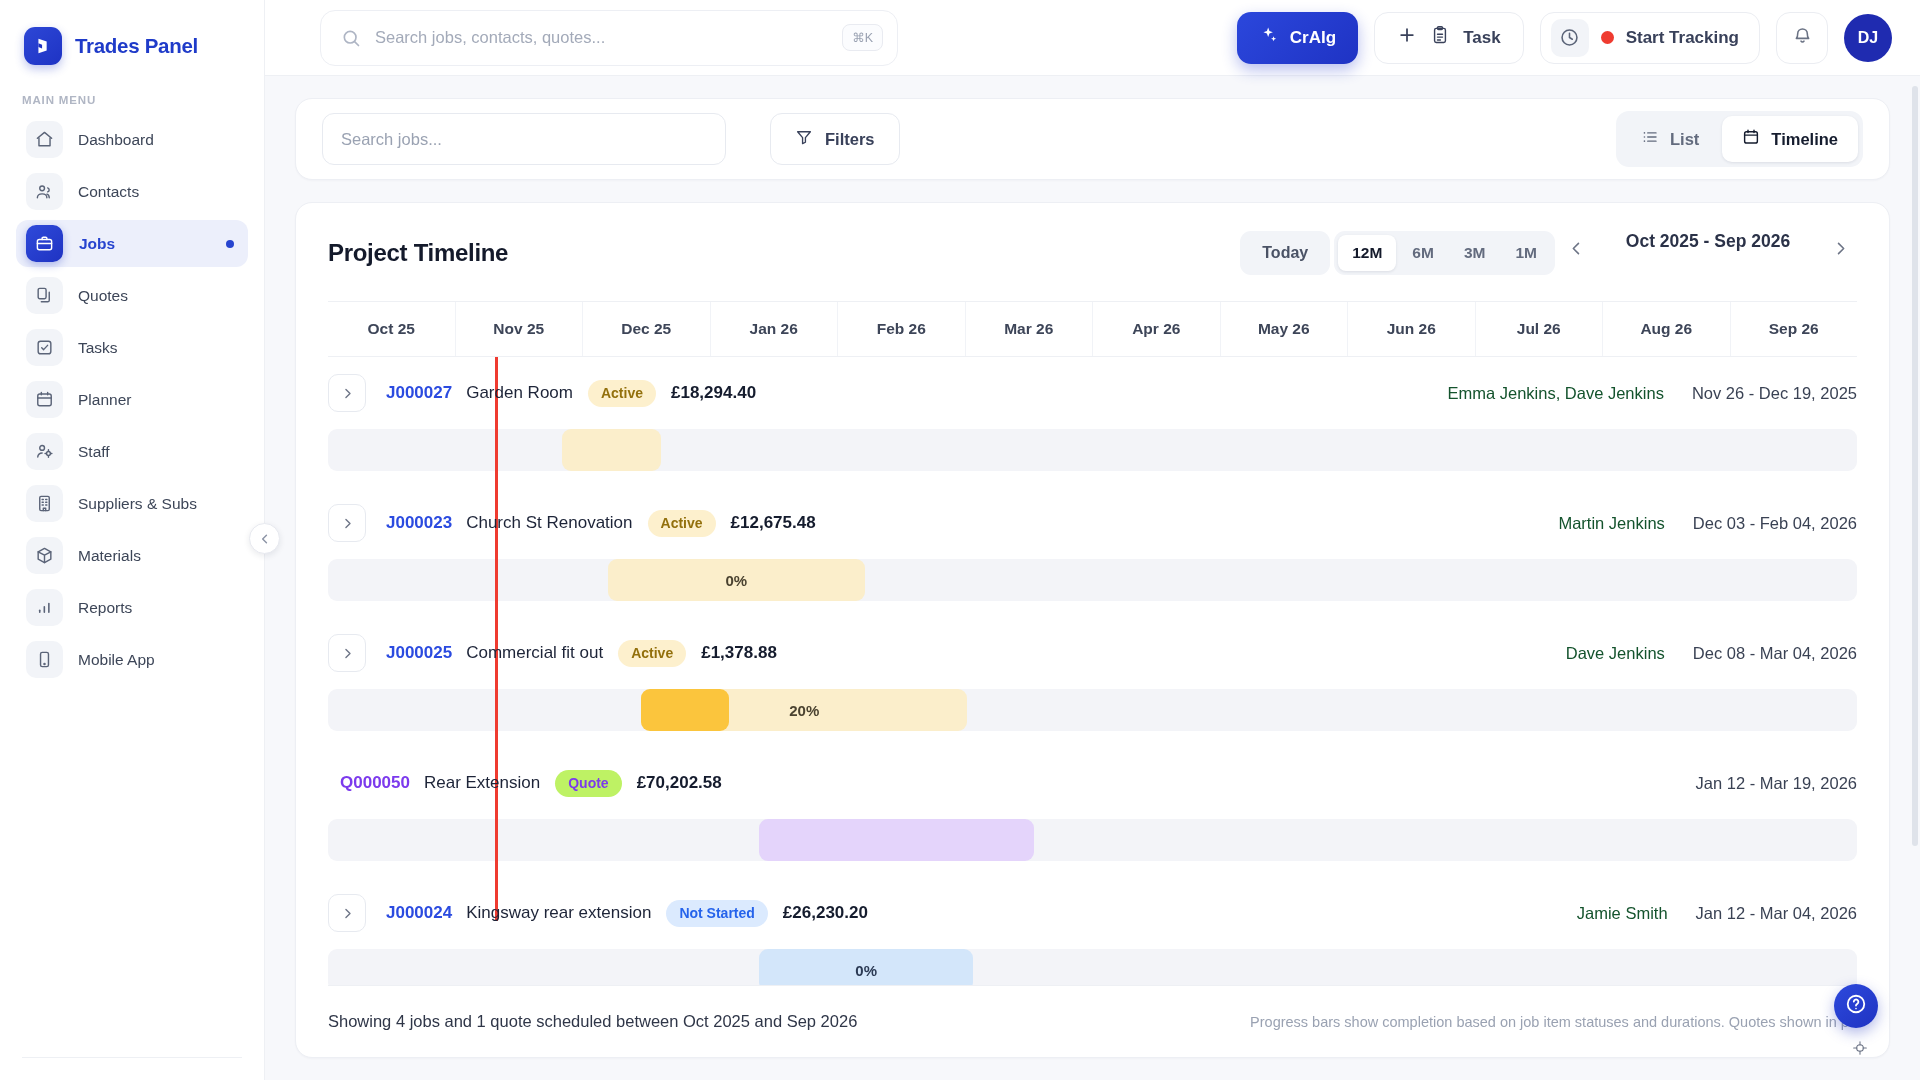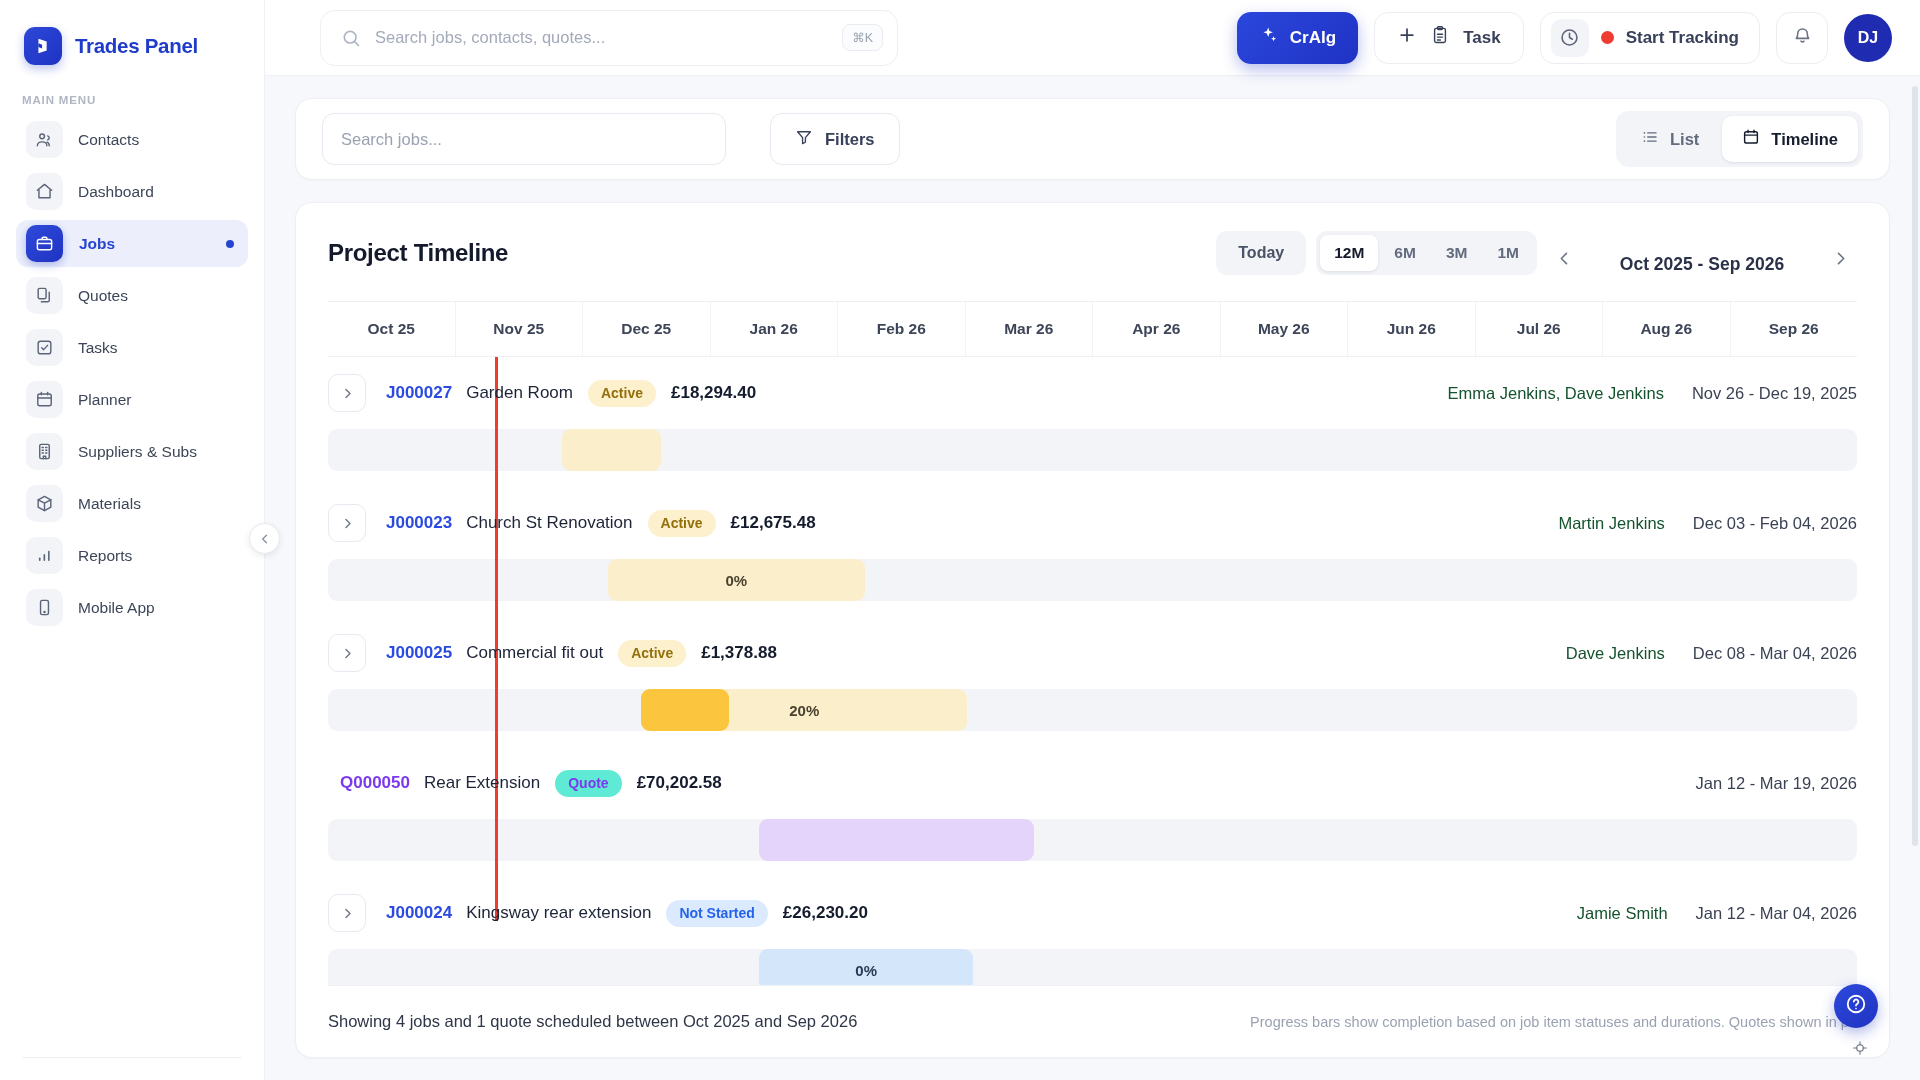--- a/index.html
+++ b/index.html
@@ -164,21 +164,21 @@
   }
   .vt.active { background: #fff; color: #151c2e; font-weight: 700; box-shadow: 0 1px 3px rgba(20,30,60,.10); }
 
   .timeline-card {
     margin-top: 22px; background: #fff; border: 1px solid #edeff4;
     border-radius: 17px; box-shadow: 0 1px 2px rgba(25,35,70,.03);
     height: 856px; display: flex; flex-direction: column; overflow: hidden;
   }
   .tl-head { display: flex; align-items: center; padding: 28px 32px 18px 32px; }
   .tl-title { font-size: 24px; font-weight: 700; color: #141a2b; letter-spacing: -.3px; }
-  .tl-controls { margin-left: auto; display: flex; align-items: flex-end; gap: 10px; }
+  .tl-controls { margin-left: auto; display: flex; align-items: flex-start; gap: 4px; }
   .btn-today {
     background: #f2f4f8; border-radius: 11px; height: 44px; padding: 0 22px;
     display: flex; align-items: center; font-size: 16px; font-weight: 600;
     color: #4a5265; cursor: pointer;
   }
   .range-group { background: #f2f4f8; border-radius: 11px; padding: 4px; display: flex; gap: 2px; }
   .rg {
     height: 36px; padding: 0 14px; border-radius: 8px;
     display: flex; align-items: center; font-size: 15.5px; font-weight: 600;
     color: #636b7e; cursor: pointer;
@@ -217,21 +217,21 @@
   }
   .row-id { font-size: 17px; font-weight: 700; margin-left: 20px; }
   .row-id.job { color: #2b4be0; }
   .row-id.quote { color: #7c3aed; }
   .row-name { font-size: 17px; font-weight: 500; color: #1d2438; margin-left: 14px; }
   .pill {
     margin-left: 15px; height: 27px; padding: 0 13px; border-radius: 14px;
     display: inline-flex; align-items: center; font-size: 14px; font-weight: 600;
   }
   .pill.active { background: #fdf0cd; color: #93700c; }
-  .pill.quote { background: #5eead4; color: #7c3aed; }
+  .pill.quote { background: #bef264; color: #7c3aed; }
   .pill.notstarted { background: #dbeafe; color: #2563eb; }
   .row-amount { font-size: 17px; font-weight: 700; color: #151c2e; margin-left: 15px; }
   .row-meta { margin-left: auto; display: flex; align-items: center; gap: 28px; }
   .row-people { font-size: 16.5px; color: #14532d; }
   .row-dates { font-size: 16.5px; color: #3a4254; font-weight: 500; }
 
   .track {
     height: 42px; background: #f3f4f8; border-radius: 9px;
     position: relative; margin-bottom: 16px;
   }
@@ -290,39 +290,39 @@
       </div>
       <div class="brand-name">Trades Panel</div>
     </div>
 
     <div class="menu-label">MAIN MENU</div>
 
     <nav class="nav">
       <div class="nav-item">
         <span class="nav-ico">
           <svg width="19" height="19" viewBox="0 0 24 24" fill="none" stroke="currentColor" stroke-width="1.8" stroke-linecap="round" stroke-linejoin="round">
+              <path d="M3 10.5L12 3l9 7.5"></path>
+              <path d="M5 10v10h14V10"></path>
+            </svg>
+        </span>
+        <span class="nav-text">Dashboard</span>
+      </div>
+
+      <div class="nav-item">
+        <span class="nav-ico">
+          <svg width="19" height="19" viewBox="0 0 24 24" fill="none" stroke="currentColor" stroke-width="1.8" stroke-linecap="round" stroke-linejoin="round">
               <circle cx="9" cy="8" r="3"></circle>
               <path d="M3 20c0-3.3 2.7-5 6-5s6 1.7 6 5"></path>
               <path d="M16 7.5a2.6 2.6 0 010 5"></path>
               <path d="M18 20c0-2.6-1-4-3-4.6"></path>
             </svg>
         </span>
         <span class="nav-text">Contacts</span>
       </div>
 
-      <div class="nav-item">
-        <span class="nav-ico">
-          <svg width="19" height="19" viewBox="0 0 24 24" fill="none" stroke="currentColor" stroke-width="1.8" stroke-linecap="round" stroke-linejoin="round">
-              <path d="M3 10.5L12 3l9 7.5"></path>
-              <path d="M5 10v10h14V10"></path>
-            </svg>
-        </span>
-        <span class="nav-text">Dashboard</span>
-      </div>
-
       <div class="nav-item active">
         <span class="nav-ico">
           <svg width="19" height="19" viewBox="0 0 24 24" fill="none" stroke="currentColor" stroke-width="1.8" stroke-linecap="round" stroke-linejoin="round">
               <rect x="3" y="7" width="18" height="13" rx="2.5"></rect>
               <path d="M9 7V5.5A1.5 1.5 0 0110.5 4h3A1.5 1.5 0 0115 5.5V7"></path>
               <path d="M3 12h18"></path>
             </svg>
         </span>
         <span class="nav-text">Jobs</span>
         <span class="nav-dot"></span>
@@ -352,20 +352,31 @@
         <span class="nav-ico">
           <svg width="19" height="19" viewBox="0 0 24 24" fill="none" stroke="currentColor" stroke-width="1.8" stroke-linecap="round" stroke-linejoin="round">
               <rect x="3.5" y="5" width="17" height="15" rx="2.5"></rect>
               <path d="M3.5 10h17"></path>
               <path d="M8 3v3M16 3v3"></path>
             </svg>
         </span>
         <span class="nav-text">Planner</span>
       </div>
 
+      <div class="nav-item">
+        <span class="nav-ico">
+          <svg width="19" height="19" viewBox="0 0 24 24" fill="none" stroke="currentColor" stroke-width="1.8" stroke-linecap="round" stroke-linejoin="round">
+              <circle cx="9" cy="7.5" r="3"></circle>
+              <path d="M3.5 19c0-3.2 2.5-5 5.5-5"></path>
+              <circle cx="17" cy="14.5" r="2.4"></circle>
+              <path d="M17 11v-1.3M17 19.3V18M20 14.5h1.3M12.7 14.5H14"></path>
+            </svg>
+        </span>
+        <span class="nav-text">Staff</span>
+      </div>
 
       <div class="nav-item">
         <span class="nav-ico">
           <svg width="19" height="19" viewBox="0 0 24 24" fill="none" stroke="currentColor" stroke-width="1.8" stroke-linecap="round" stroke-linejoin="round">
               <rect x="6" y="3" width="12" height="18" rx="1.6"></rect>
               <path d="M9 7h1.5M13.5 7H15M9 10.5h1.5M13.5 10.5H15M9 14h1.5M13.5 14H15"></path>
               <path d="M10.5 21v-3h3v3"></path>
             </svg>
         </span>
         <span class="nav-text">Suppliers &amp; Subs</span>

